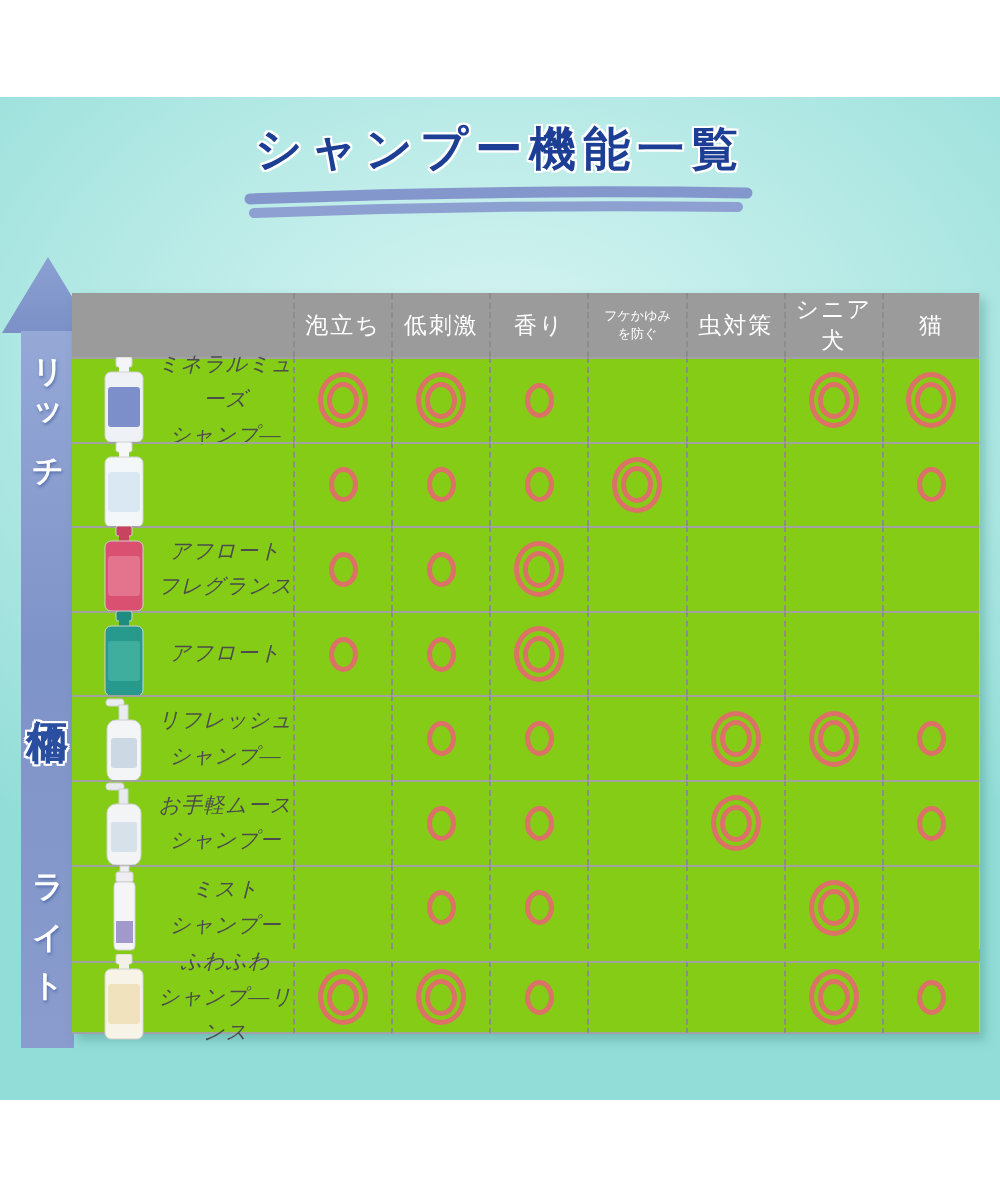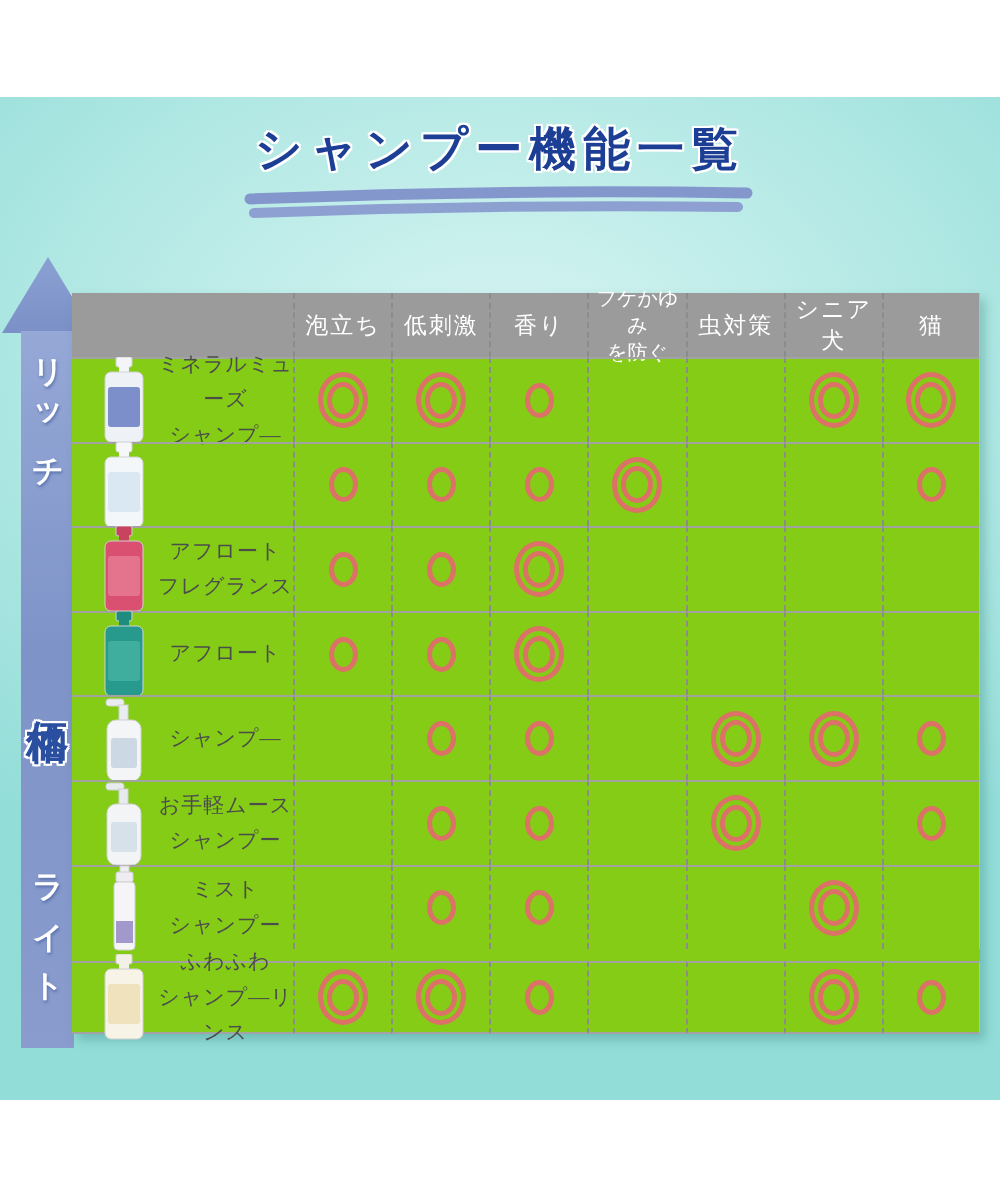--- a/index.html
+++ b/index.html
@@ -32,23 +32,23 @@
                 -2px -2px 0 #fff, 2px 2px 0 #fff, 2px -2px 0 #fff, -2px 2px 0 #fff; }
 
   
   .grid { position:absolute; left:72px; top:293px; width:908px;
     display:grid; grid-template-columns:221px repeat(7, 1fr);
     grid-template-rows:64px repeat(8, 84.6px);
     background:#84cc16; box-shadow:5px 6px 10px rgba(45,125,120,.35); }
   .th { background:#9b9b9b; color:#ffffff; display:flex; align-items:center; justify-content:center;
     font-size:23px; letter-spacing:2px; text-align:center; }
   .th.feature, .cell.feature { border-left:2px dashed #8c8c8c; }
-  .th.small { font-size:20px; letter-spacing:0; line-height:1.35; white-space:pre-line;font-family:Liberation Serif, serif; }
+  .th.small { font-size:13px; letter-spacing:0; line-height:1.35; white-space:pre-line;font-family:Liberation Serif, serif; }
   .cell { border-top:2px solid #a2a2a2; display:flex; align-items:center; justify-content:center; }
-  .cell.name { justify-content:flex-start; gap:2px; padding-left:20px; }
+  .cell.name { justify-content:flex-start; gap:2px; padding-left:20px;font-style:italic; }
   .grid > .r8 { border-bottom:2px solid #a2a2a2;margin-top:12px; }
   .grid > .lastcol { border-right:1px solid #bdbdbd; }
   .bottle-wrap { width:64px; flex:0 0 64px; display:flex; justify-content:center; }
   .name-text { flex:1; text-align:center; color:#4c4c4c; font-size:21px; line-height:1.7; letter-spacing:1px; }
 
   
   .mark-double { width:50px; height:56px; border:5px solid #dc7167; border-radius:50%;
     display:flex; align-items:center; justify-content:center; }
   .mark-double::after { content:""; width:22px; height:27px; border:5px solid #dc7167; border-radius:50%; }
   .mark-single { width:29px; height:35px; border:5px solid #dc7167; border-radius:50%; }
@@ -199,20 +199,21 @@
       <div class="cell name">
         <div class="bottle-wrap">
           <svg width="56" height="86" viewBox="0 0 56 86" xmlns="http://www.w3.org/2000/svg">
             <rect x="10" y="3" width="18" height="7" rx="3" fill="#e9ecf0" stroke="#d0d0d0" stroke-width="1"></rect>
              <rect x="23" y="9" width="9" height="16" fill="#e9ecf0" stroke="#d0d0d0" stroke-width="1"></rect>
              <rect x="11" y="24" width="34" height="61" rx="9" fill="#f3f5f7" stroke="#d0d0d0" stroke-width="1"></rect>
              <rect x="15" y="42" width="26" height="30" rx="3" fill="#ccd8e4"></rect>
           </svg>
         </div>
         <div class="name-text">
+          <div>リフレッシュ</div>
           <div>シャンプ―</div>
         </div>
       </div>
       <div class="cell feature"></div>
       <div class="cell feature">
         <div class="mark-single"></div>
       </div>
       <div class="cell feature">
         <div class="mark-single"></div>
       </div>

